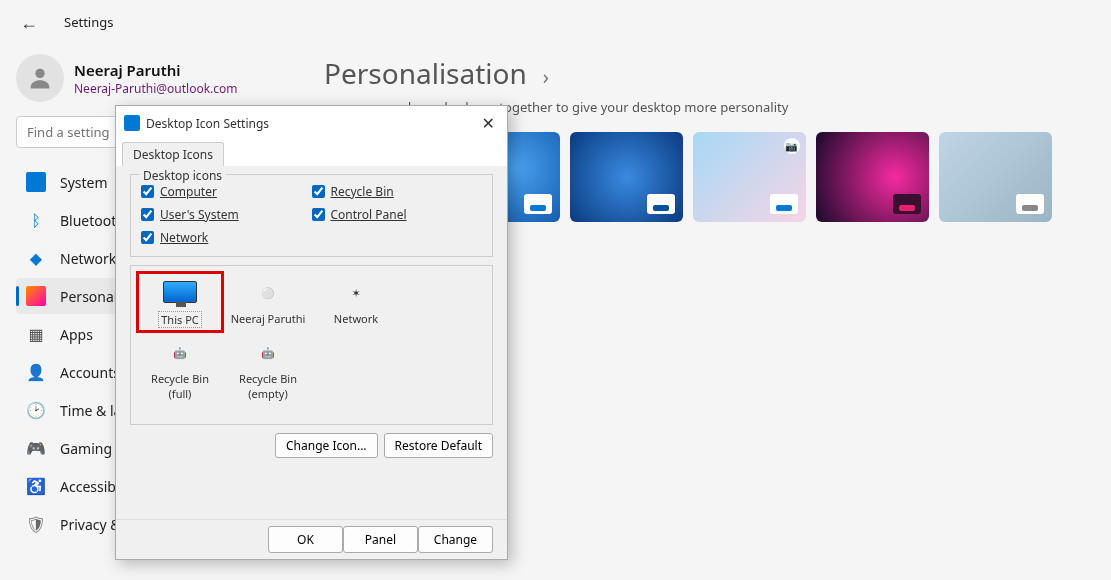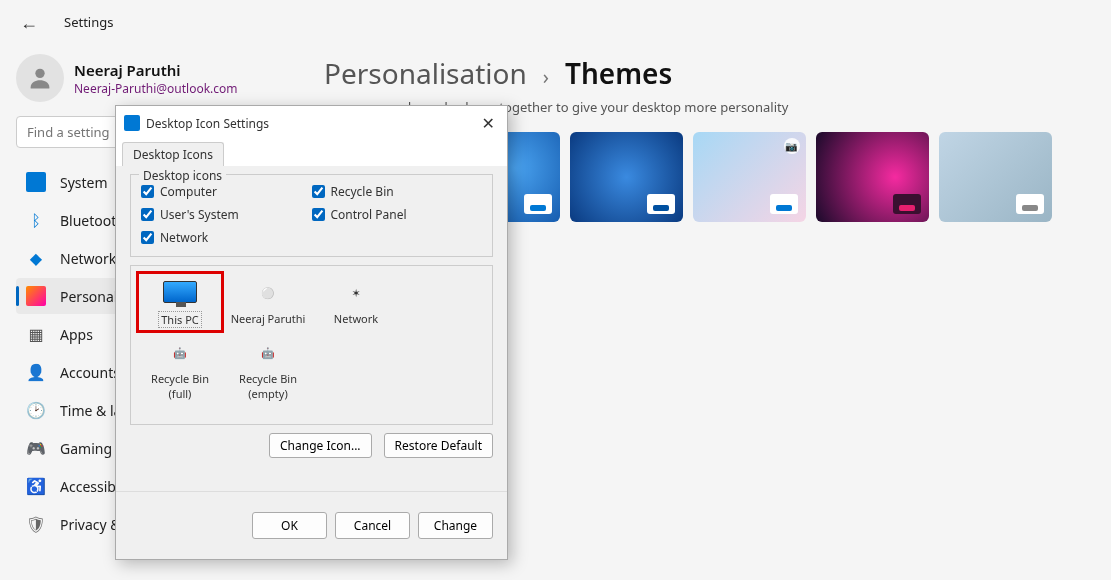--- a/index.html
+++ b/index.html
@@ -70,40 +70,40 @@
 .dlg-title { font-size: 12px; color: #333; }
 .dlg-close { font-size: 16px; color: #333; cursor: pointer; padding: 0 4px; }
 
 .dlg-tabs { padding: 4px 6px 0 6px; background: #fff; }
 .dlg-tab { display: inline-block; background: #f0f0f0; border: 1px solid #ccc; border-bottom: none; border-radius: 3px 3px 0 0; padding: 3px 10px; font-size: 12px; color: #333; }
 
 .dlg-body { flex: 1; background: #f0f0f0; padding: 8px 14px; font-size: 12px; color: #333; }
 
 .grp { border: 1px solid #ccc; padding: 8px 10px 10px 10px; margin-bottom: 8px; position: relative; }
 .grp-title { position: absolute; top: -8px; left: 8px; background: #f0f0f0; padding: 0 4px; font-size: 12px; }
-.chk-row { display: flex; }
+.chk-row { display: flex; text-decoration: underline; }
 .chk-col { width: 50%; display: flex; flex-direction: column; gap: 6px; }
 .chk { display: flex; align-items: center; gap: 6px; font-size: 12px; }
 .chk input { accent-color: #0067c0; }
 
 .icon-preview { border: 1px solid #ccc; height: 160px; padding: 8px; display: flex; flex-wrap: wrap; align-content: flex-start; gap: 4px 6px; }
 .ip-item { width: 82px; display: flex; flex-direction: column; align-items: center; font-size: 11px; text-align: center; padding: 2px; }
 .ip-item.selected { outline: 3px solid #d00; }
 .ip-img { width: 40px; height: 32px; margin-bottom: 3px; display: flex; align-items: center; justify-content: center; }
 .ip-monitor { width: 34px; height: 22px; background: linear-gradient(#3af,#06c); border: 1px solid #333; border-radius: 2px; position: relative; }
 .ip-monitor::after { content:""; position: absolute; bottom: -5px; left: 12px; width: 10px; height: 5px; background: #555; }
 .ip-label { border: 1px dotted #999; padding: 0 2px; }
 .ip-item:not(.selected) .ip-label { border: none; }
 
-.icon-buttons { display: flex; justify-content: flex-end; gap: 12px; margin-top: 8px; }
+.icon-buttons { display: flex; justify-content: flex-end; gap: 6px; margin-top: 8px; }
 .btn-sm { border: 1px solid #aaa; background: #fdfdfd; padding: 3px 10px; font-size: 12px; border-radius: 3px; cursor: pointer; }
 
 .allow-row { display: flex; align-items: center; gap: 6px; margin-top: 12px; font-size: 12px; }
 
-.dlg-footer { display: flex; justify-content: flex-end; gap: 8px; padding: 20px 14px; background: #f0f0f0; border-top: 1px solid #ddd; }
+.dlg-footer { display: flex; justify-content: flex-end; gap: 0; padding: 6px 14px; background: #f0f0f0; border-top: 1px solid #ddd; }
 .btn-ft { width: 75px; border: 1px solid #aaa; background: #fdfdfd; padding: 4px 0; font-size: 12px; border-radius: 3px; cursor: pointer; text-align: center; }
 </style>
 </head>
 <body>
 
 <div class="settings-app">
   <div class="top-bar">
     <span class="back-arrow">←</span>
     <span class="app-title">Settings</span>
   </div>
@@ -166,21 +166,20 @@
             <span class="nav-icon priv">🛡</span>
             <span>Privacy &amp; security</span>
           </div>
       </div>
     </div>
 
     <div class="main">
       <div class="breadcrumb">
         <span class="bc-item">Personalisation</span>
         <span class="bc-sep">›</span>
-        <span class="bc-current">Themes</span>
       </div>
       <div class="subtitle">papers, sounds, and colours together to give your desktop more personality</div>
 
       <div class="themes-row">
         <div class="theme-tile theme-bg1 selected">
             <div class="theme-accent">
               <div class="theme-accent-bar" style="background:#f6d200"></div>
             </div>
           </div>
         <div class="theme-tile theme-bg2">
@@ -287,16 +286,16 @@
 
     <div class="icon-buttons">
       <button class="btn-sm">Change Icon...</button>
       <button class="btn-sm">Restore Default</button>
     </div>
 
   </div>
 
   <div class="dlg-footer">
     <button class="btn-ft">OK</button>
-    <button class="btn-ft">Cancel</button>
+    <button class="btn-ft">Panel</button>
     <button class="btn-ft">Change</button>
   </div>
 </div>
 
 </body></html>

